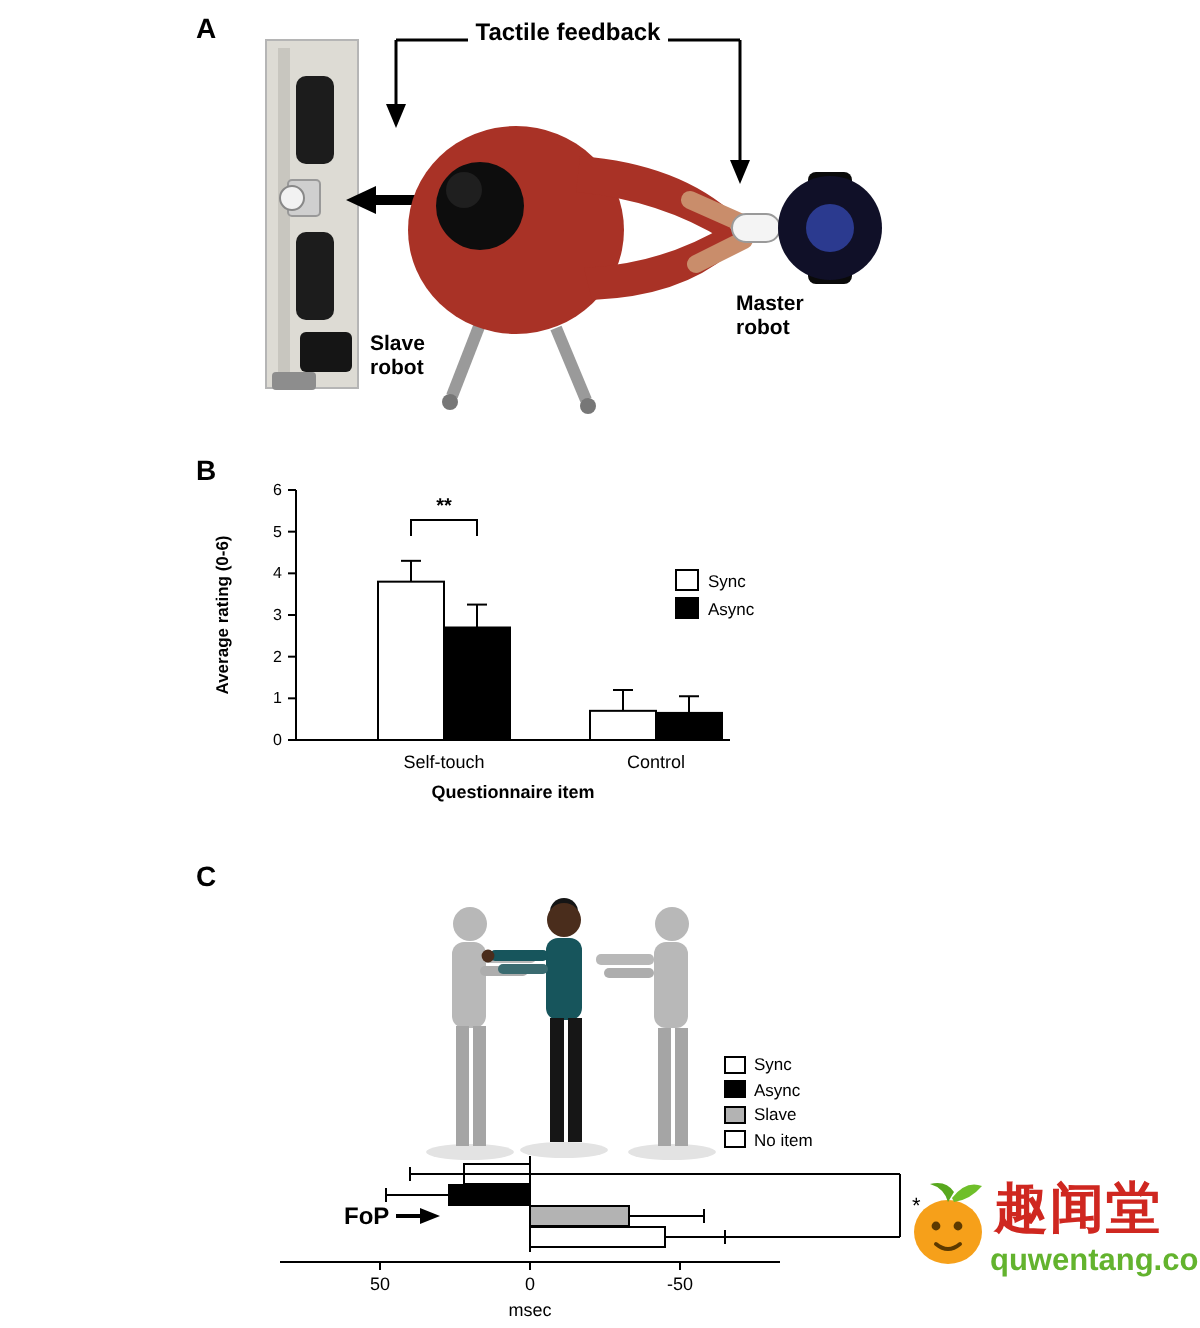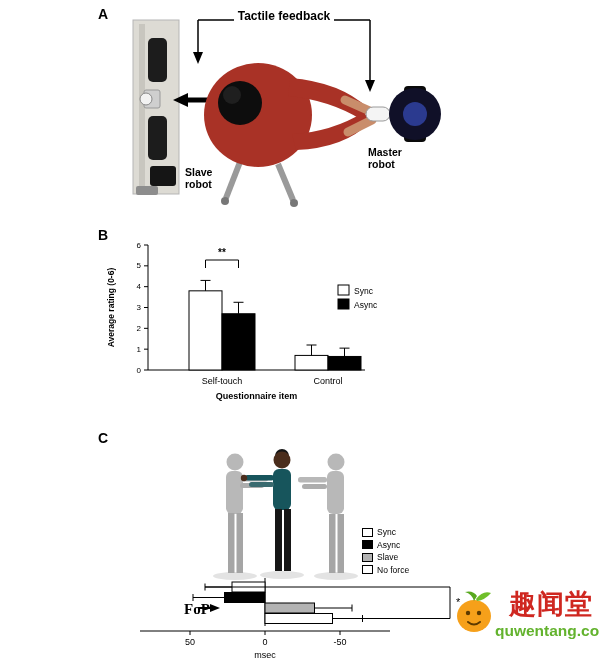--- a/index.html
+++ b/index.html
@@ -5,27 +5,27 @@
   * { margin:0; padding:0; box-sizing:border-box; }
   html,body { background:#ffffff; font-family:"Liberation Sans", sans-serif; color:#000; }
   #page { position:relative; width:600px; height:664px; background:#ffffff; overflow:hidden; }
   svg { position:absolute; font-family:"Liberation Sans", sans-serif; }
   .panel-label { position:absolute; font-weight:bold; font-size:14px; }
   .cap { position:absolute; font-weight:bold; font-size:10.5px; line-height:1.15; }
   .cap.center { text-align:center; }
   #tactile-label { left:232px; top:10px; width:104px; font-size:12px; }
   #slave-label  { left:185px; top:166px; width:40px; }
   #master-label { left:368px; top:146px; width:44px; }
-  #fop-label { position:absolute; left:184px; top:601px; font-weight:bold; font-size:15px;font-family:Liberation Serif, serif; }
+  #fop-label { position:absolute; left:172px; top:601px; font-weight:bold; font-size:12px; }
   #legendC { position:absolute; left:362px; top:527px; display:flex; flex-direction:column; gap:2.5px; }
   .leg-row { display:flex; align-items:center; gap:4px; height:10px; }
   .swatch { width:11px; height:9px; border:1px solid #000; display:inline-block; flex:0 0 auto; }
   .leg-label { font-size:8.5px; }
   #watermark { position:absolute; left:450px; top:582px; width:150px; height:80px; }
-  #site-name { position:absolute; left:59px; top:4px; font-size:27px; font-weight:bold; color:#cf2720; letter-spacing:1px; white-space:nowrap; }
+  #site-name { position:absolute; left:47px; top:4px; font-size:27px; font-weight:bold; color:#cf2720; letter-spacing:1px; white-space:nowrap; }
   #site-url  { position:absolute; left:45px; top:40px; font-size:15.5px; font-weight:bold; color:#63b32e; white-space:nowrap; }
 </style>
 </head>
 <body>
 
 <div id="page">
 
   <div class="panel-label" style="left:98px;top:6px;">A</div>
 
   <svg id="artA" width="600" height="220" style="left:0;top:0">
@@ -173,21 +173,21 @@
       <div class="leg-row">
         <span class="swatch" style="background: rgb(0, 0, 0);"></span>
         <span class="leg-label">Async</span>
       </div>
       <div class="leg-row">
         <span class="swatch" style="background: rgb(179, 179, 179);"></span>
         <span class="leg-label">Slave</span>
       </div>
       <div class="leg-row">
         <span class="swatch" style="background: rgb(255, 255, 255);"></span>
-        <span class="leg-label">No force</span>
+        <span class="leg-label">No item</span>
       </div>
     </div>
 
   <svg id="chartC" width="400" height="86" style="left:100px;top:578px">
       <line x1="165" y1="0" x2="165" y2="48" stroke="#000"></line>
       <rect x="132" y="4" width="33" height="10" fill="#ffffff" stroke="#000"></rect>
       <line x1="132" y1="9" x2="105" y2="9" stroke="#000"></line>
       <line x1="105" y1="5.5" x2="105" y2="12.5" stroke="#000"></line>
       <rect x="124.5" y="14.5" width="40.5" height="10" fill="#000000" stroke="#000"></rect>
       <line x1="124.5" y1="19.5" x2="93" y2="19.5" stroke="#000"></line>

